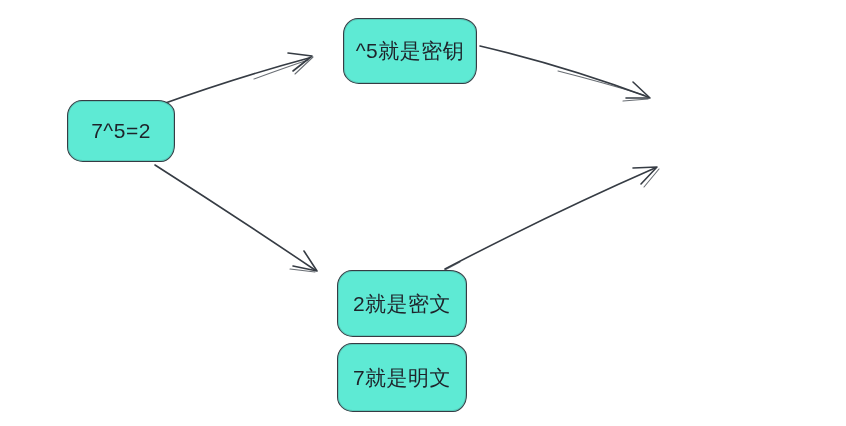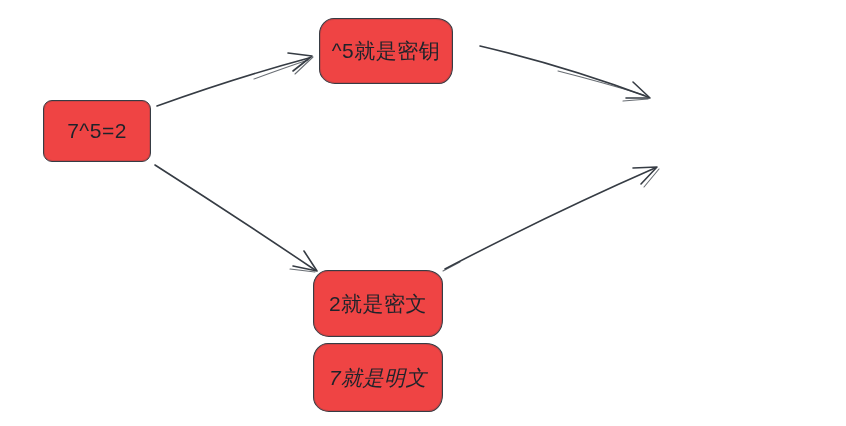--- a/index.html
+++ b/index.html
@@ -26,36 +26,37 @@
     stroke-linecap: round;
     stroke-linejoin: round;
   }
   .edge-sketch { stroke-width: 1.1; opacity: 0.75; }
 
   .node {
     position: absolute;
     display: flex;
     align-items: center;
     justify-content: center;
-    background: #ef4444;
+    background: #5eead4;
     border: 1.6px solid #363c44;
     border-radius: 15px 17px 14px 16px / 16px 14px 17px 15px;
     box-shadow: inset 0 0 0 1px rgba(54,60,68,0.18);
     color: #1e232a;
     font-size: 21px;
     letter-spacing: 0.5px;
     cursor: move;
+    margin-left: 24px;
   }
   .node-label { white-space: nowrap; }
 
-  #node-base       { left: 43px;  top: 100px; width: 108px; height: 62px; border-radius: 9px; }
+  #node-base       { left: 43px;  top: 100px; width: 108px; height: 62px; }
   #node-key        { left: 319px; top: 18px;  width: 134px; height: 66px; }
   #node-target     { left: 658px; top: 92px;  width: 109px; height: 66px; }
   #node-ciphertext { left: 313px; top: 270px; width: 130px; height: 67px; }
-  #node-plaintext  { left: 313px; top: 343px; width: 130px; height: 69px; font-style: italic; }
+  #node-plaintext  { left: 313px; top: 343px; width: 130px; height: 69px; }
 </style>
 </head>
 <body>
 
 <div class="canvas">
 
   <svg class="edges" viewBox="0 0 846 426">
 
     <g>
       <path class="edge-line" d="M157 106 Q238 77 309 58"></path>

